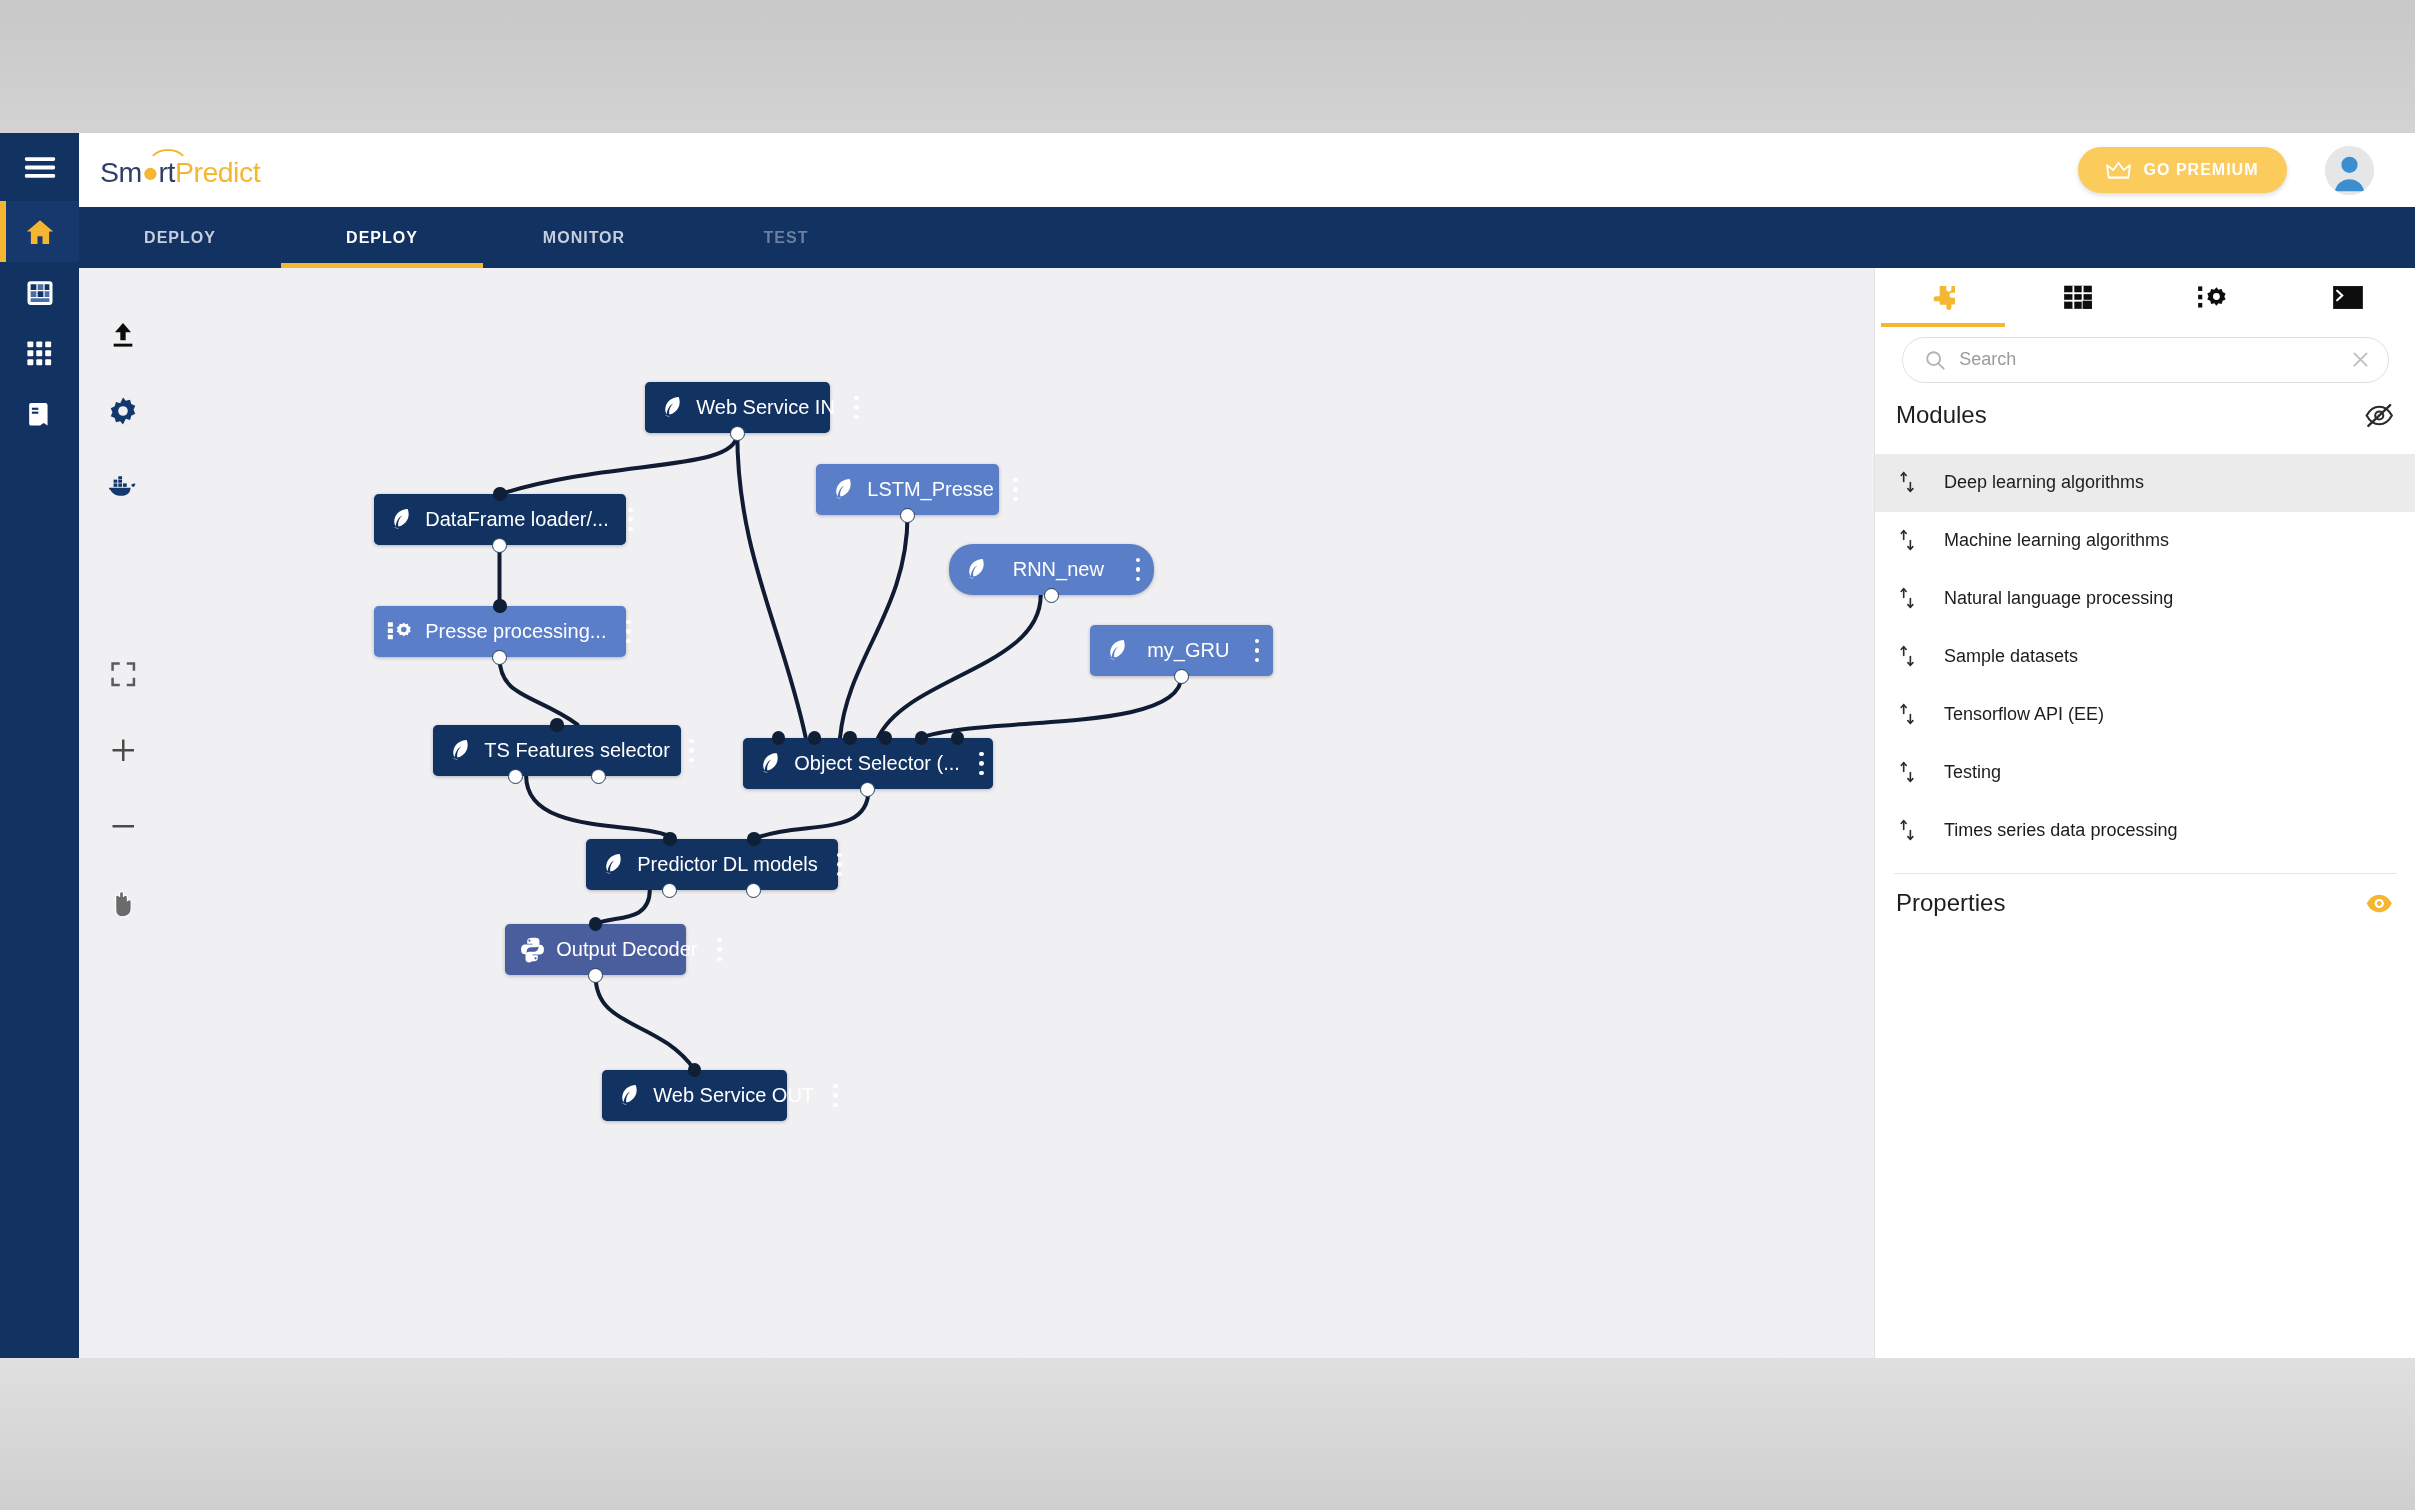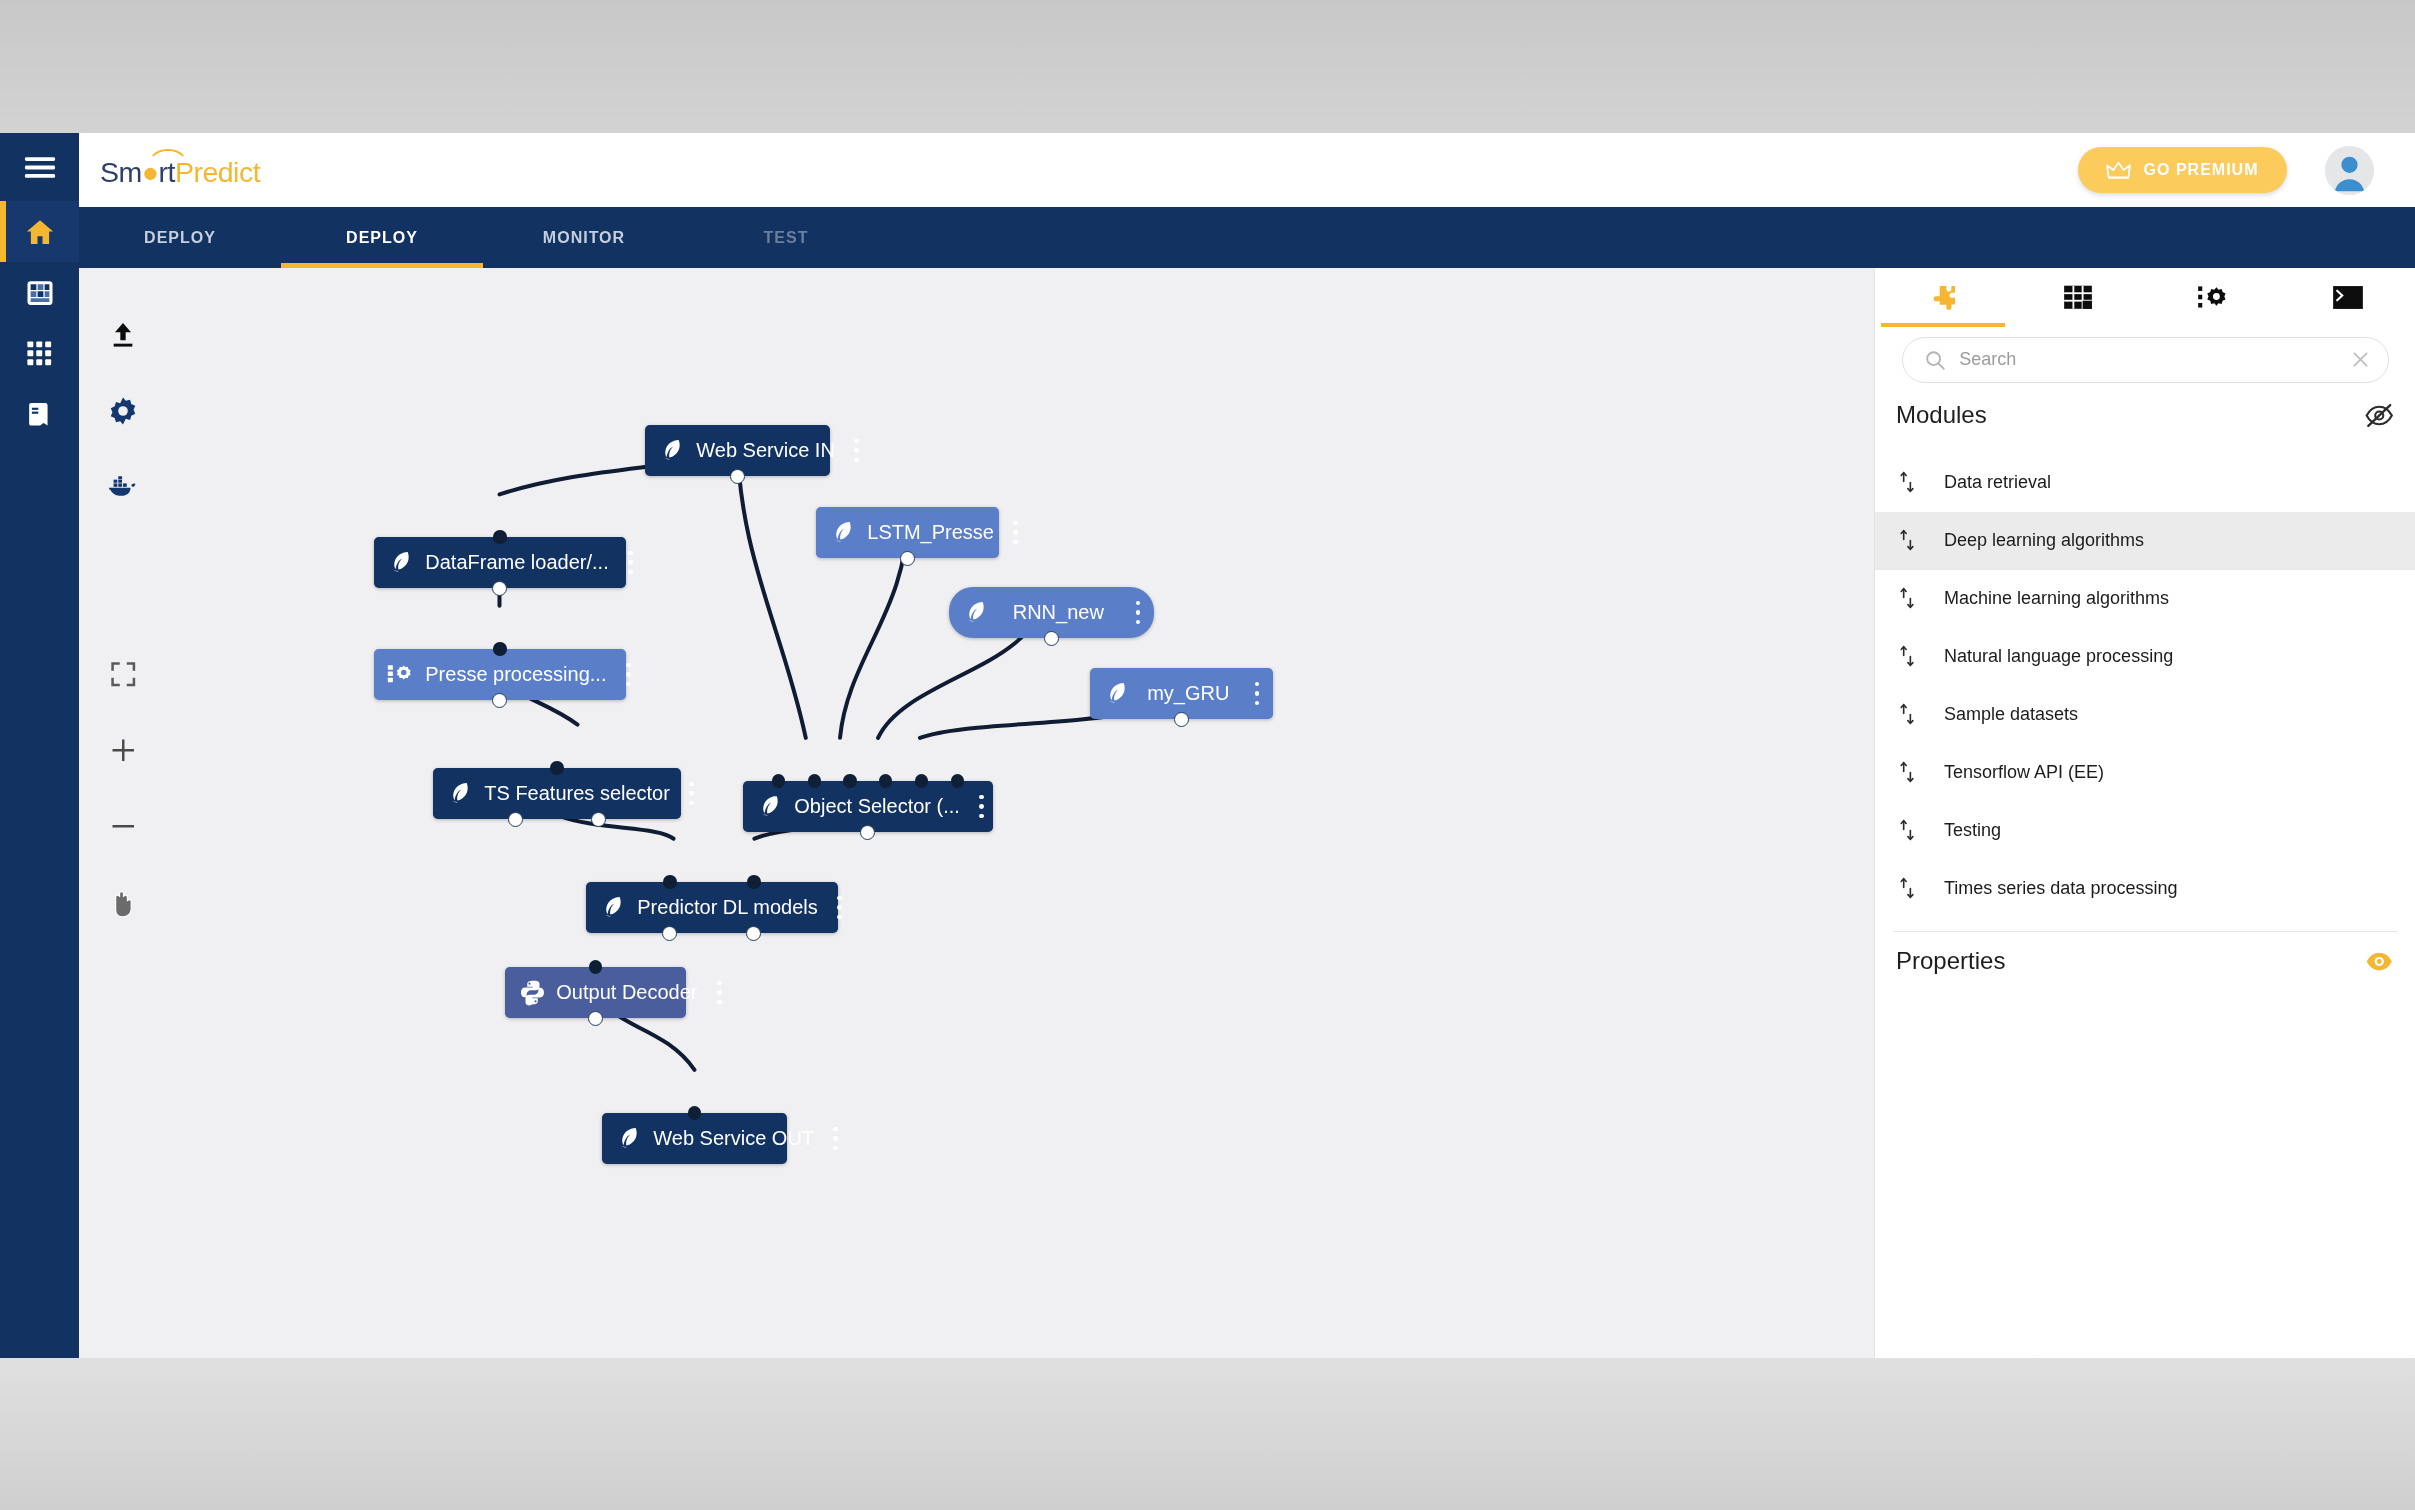--- a/index.html
+++ b/index.html
@@ -96,21 +96,20 @@
   .tool-gap { height:112px; }
 
   #graph { position:absolute; inset:0; }
   #edges { position:absolute; left:0; top:0; width:100%; height:100%; pointer-events:none; }
 
   .node {
     position:absolute; height:51px; border-radius:4.8px;
     display:flex; align-items:center; color:#fff;
     font-size:20px; padding:0 0 0 13.3px; cursor:pointer;
     box-shadow:0 1px 3.8px rgba(0,0,0,.25);
-    margin-top:43px;
   }
   .node.dark { background:#123262; }
   .node.light { background:#5B7EC8; }
   .node.slate { background:#4A5E9E; }
   .node .nicon { width:28.5px; flex:0 0 28.5px; display:flex; align-items:center; justify-content:center; margin-right:3.8px;}
   .node .nlabel { flex:1; text-align:center; white-space:nowrap; padding:0 5.7px; }
   .node .kebab {
     flex:0 0 32px; height:100%; display:flex; flex-direction:column;
     align-items:center; justify-content:center; gap:4.8px; cursor:pointer;
   }
@@ -586,122 +585,109 @@
         <span class="eye-btn">
           <svg width="28.5" height="25" viewBox="0 0 26 22">
             <path d="M1.5 11 C4.5 5.5 8.6 3 13 3 c4.4 0 8.5 2.5 11.5 8 -3 5.5-7.1 8-11.5 8 -4.4 0-8.5-2.5-11.5-8z" fill="none" stroke="#2b2b2b" stroke-width="1.9"></path>
             <circle cx="13" cy="11" r="3.7" fill="none" stroke="#2b2b2b" stroke-width="1.9"></circle>
             <path d="M3 20.5 L23 1.5" stroke="#2b2b2b" stroke-width="2.1" stroke-linecap="round"></path>
           </svg>
         </span>
       </div>
 
       <div class="mod-list" id="mod-list">
+          <div class="mod-item highlight">
+            <span class="mod-arrows">
+              <svg width="21" height="25" viewBox="0 0 22 26">
+                <g stroke="#2b2b2b" stroke-width="1.7" fill="none" stroke-linecap="round">
+                  <path d="M7 12V3"></path>
+                  <path d="M4.4 5.6 L7 2.8 L9.6 5.6"></path>
+                  <path d="M14 13v9"></path>
+                  <path d="M11.4 19.4 L14 22.2 L16.6 19.4"></path>
+                </g>
+              </svg>
+            </span>
+            <span>Deep learning algorithms</span>
+          </div>
           <div class="mod-item">
             <span class="mod-arrows">
               <svg width="21" height="25" viewBox="0 0 22 26">
                 <g stroke="#2b2b2b" stroke-width="1.7" fill="none" stroke-linecap="round">
                   <path d="M7 12V3"></path>
                   <path d="M4.4 5.6 L7 2.8 L9.6 5.6"></path>
                   <path d="M14 13v9"></path>
                   <path d="M11.4 19.4 L14 22.2 L16.6 19.4"></path>
                 </g>
               </svg>
             </span>
-            <span>Data retrieval</span>
-          </div>
-          <div class="mod-item highlight">
-            <span class="mod-arrows">
-              <svg width="21" height="25" viewBox="0 0 22 26">
-                <g stroke="#2b2b2b" stroke-width="1.7" fill="none" stroke-linecap="round">
-                  <path d="M7 12V3"></path>
-                  <path d="M4.4 5.6 L7 2.8 L9.6 5.6"></path>
-                  <path d="M14 13v9"></path>
-                  <path d="M11.4 19.4 L14 22.2 L16.6 19.4"></path>
-                </g>
-              </svg>
-            </span>
-            <span>Deep learning algorithms</span>
+            <span>Machine learning algorithms</span>
           </div>
           <div class="mod-item">
             <span class="mod-arrows">
               <svg width="21" height="25" viewBox="0 0 22 26">
                 <g stroke="#2b2b2b" stroke-width="1.7" fill="none" stroke-linecap="round">
                   <path d="M7 12V3"></path>
                   <path d="M4.4 5.6 L7 2.8 L9.6 5.6"></path>
                   <path d="M14 13v9"></path>
                   <path d="M11.4 19.4 L14 22.2 L16.6 19.4"></path>
                 </g>
               </svg>
             </span>
-            <span>Machine learning algorithms</span>
+            <span>Natural language processing</span>
           </div>
           <div class="mod-item">
             <span class="mod-arrows">
               <svg width="21" height="25" viewBox="0 0 22 26">
                 <g stroke="#2b2b2b" stroke-width="1.7" fill="none" stroke-linecap="round">
                   <path d="M7 12V3"></path>
                   <path d="M4.4 5.6 L7 2.8 L9.6 5.6"></path>
                   <path d="M14 13v9"></path>
                   <path d="M11.4 19.4 L14 22.2 L16.6 19.4"></path>
                 </g>
               </svg>
             </span>
-            <span>Natural language processing</span>
+            <span>Sample datasets</span>
           </div>
           <div class="mod-item">
             <span class="mod-arrows">
               <svg width="21" height="25" viewBox="0 0 22 26">
                 <g stroke="#2b2b2b" stroke-width="1.7" fill="none" stroke-linecap="round">
                   <path d="M7 12V3"></path>
                   <path d="M4.4 5.6 L7 2.8 L9.6 5.6"></path>
                   <path d="M14 13v9"></path>
                   <path d="M11.4 19.4 L14 22.2 L16.6 19.4"></path>
                 </g>
               </svg>
             </span>
-            <span>Sample datasets</span>
+            <span>Tensorflow API (EE)</span>
           </div>
           <div class="mod-item">
             <span class="mod-arrows">
               <svg width="21" height="25" viewBox="0 0 22 26">
                 <g stroke="#2b2b2b" stroke-width="1.7" fill="none" stroke-linecap="round">
                   <path d="M7 12V3"></path>
                   <path d="M4.4 5.6 L7 2.8 L9.6 5.6"></path>
                   <path d="M14 13v9"></path>
                   <path d="M11.4 19.4 L14 22.2 L16.6 19.4"></path>
                 </g>
               </svg>
             </span>
-            <span>Tensorflow API (EE)</span>
+            <span>Testing</span>
           </div>
           <div class="mod-item">
             <span class="mod-arrows">
               <svg width="21" height="25" viewBox="0 0 22 26">
                 <g stroke="#2b2b2b" stroke-width="1.7" fill="none" stroke-linecap="round">
                   <path d="M7 12V3"></path>
                   <path d="M4.4 5.6 L7 2.8 L9.6 5.6"></path>
                   <path d="M14 13v9"></path>
                   <path d="M11.4 19.4 L14 22.2 L16.6 19.4"></path>
                 </g>
               </svg>
             </span>
-            <span>Testing</span>
-          </div>
-          <div class="mod-item">
-            <span class="mod-arrows">
-              <svg width="21" height="25" viewBox="0 0 22 26">
-                <g stroke="#2b2b2b" stroke-width="1.7" fill="none" stroke-linecap="round">
-                  <path d="M7 12V3"></path>
-                  <path d="M4.4 5.6 L7 2.8 L9.6 5.6"></path>
-                  <path d="M14 13v9"></path>
-                  <path d="M11.4 19.4 L14 22.2 L16.6 19.4"></path>
-                </g>
-              </svg>
-            </span>
             <span>Times series data processing</span>
           </div>
         </div>
 
       <div class="divider"></div>
 
       <div class="sect-head">
         <span>Properties</span>
         <span class="eye-btn">
           <svg width="28.5" height="25" viewBox="0 0 26 22">

